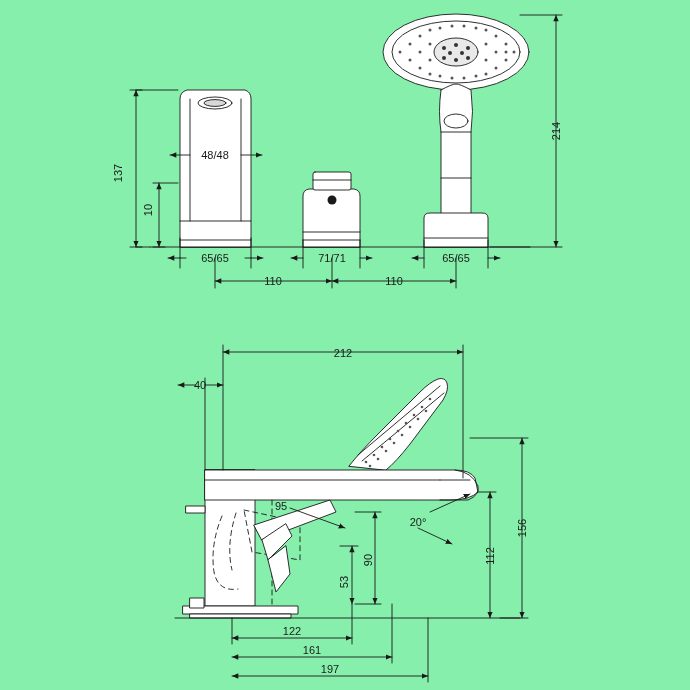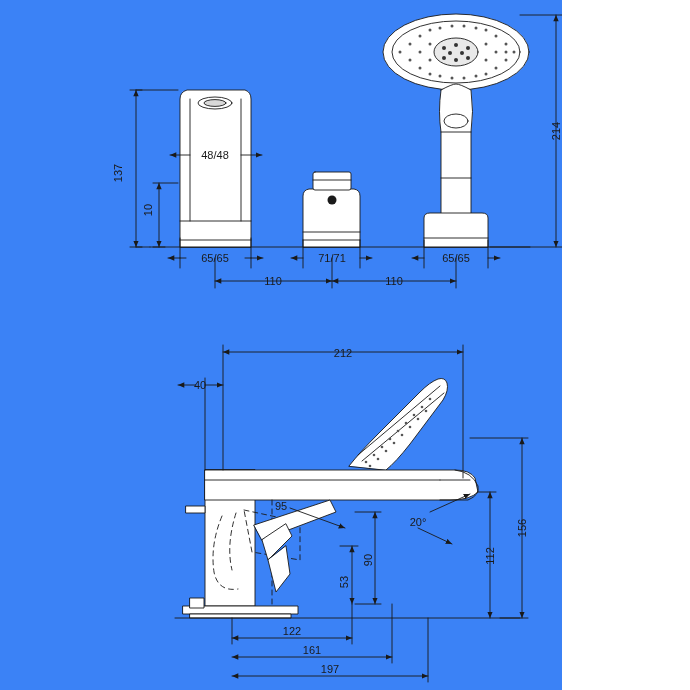--- a/index.html
+++ b/index.html
@@ -1,17 +1,17 @@
 <!DOCTYPE html>
 <html><head>
 <meta charset="utf-8">
 <style>
   html,body{margin:0;padding:0;background:#ffffff;}
   body{width:690px;height:690px;font-family:"Liberation Sans",sans-serif;color:#1a1a1a;}
-  #stage{position:relative;width:562px;height:690px;overflow:hidden;background:#3b82f6;}
+  #stage{position:relative;width:690px;height:690px;overflow:hidden;background:#86efac;}
   svg{display:block;}
   .dimtext{font-family:"Liberation Sans",sans-serif;font-size:11px;fill:#1a1a1a;}
 </style>
 </head>
 <body>
 
 <div id="stage">
 <svg width="690" height="690" viewBox="0 0 690 690" xmlns="http://www.w3.org/2000/svg">
   <defs>
     <marker id="arr" markerWidth="8" markerHeight="8" refX="7" refY="3" orient="auto" markerUnits="strokeWidth">

